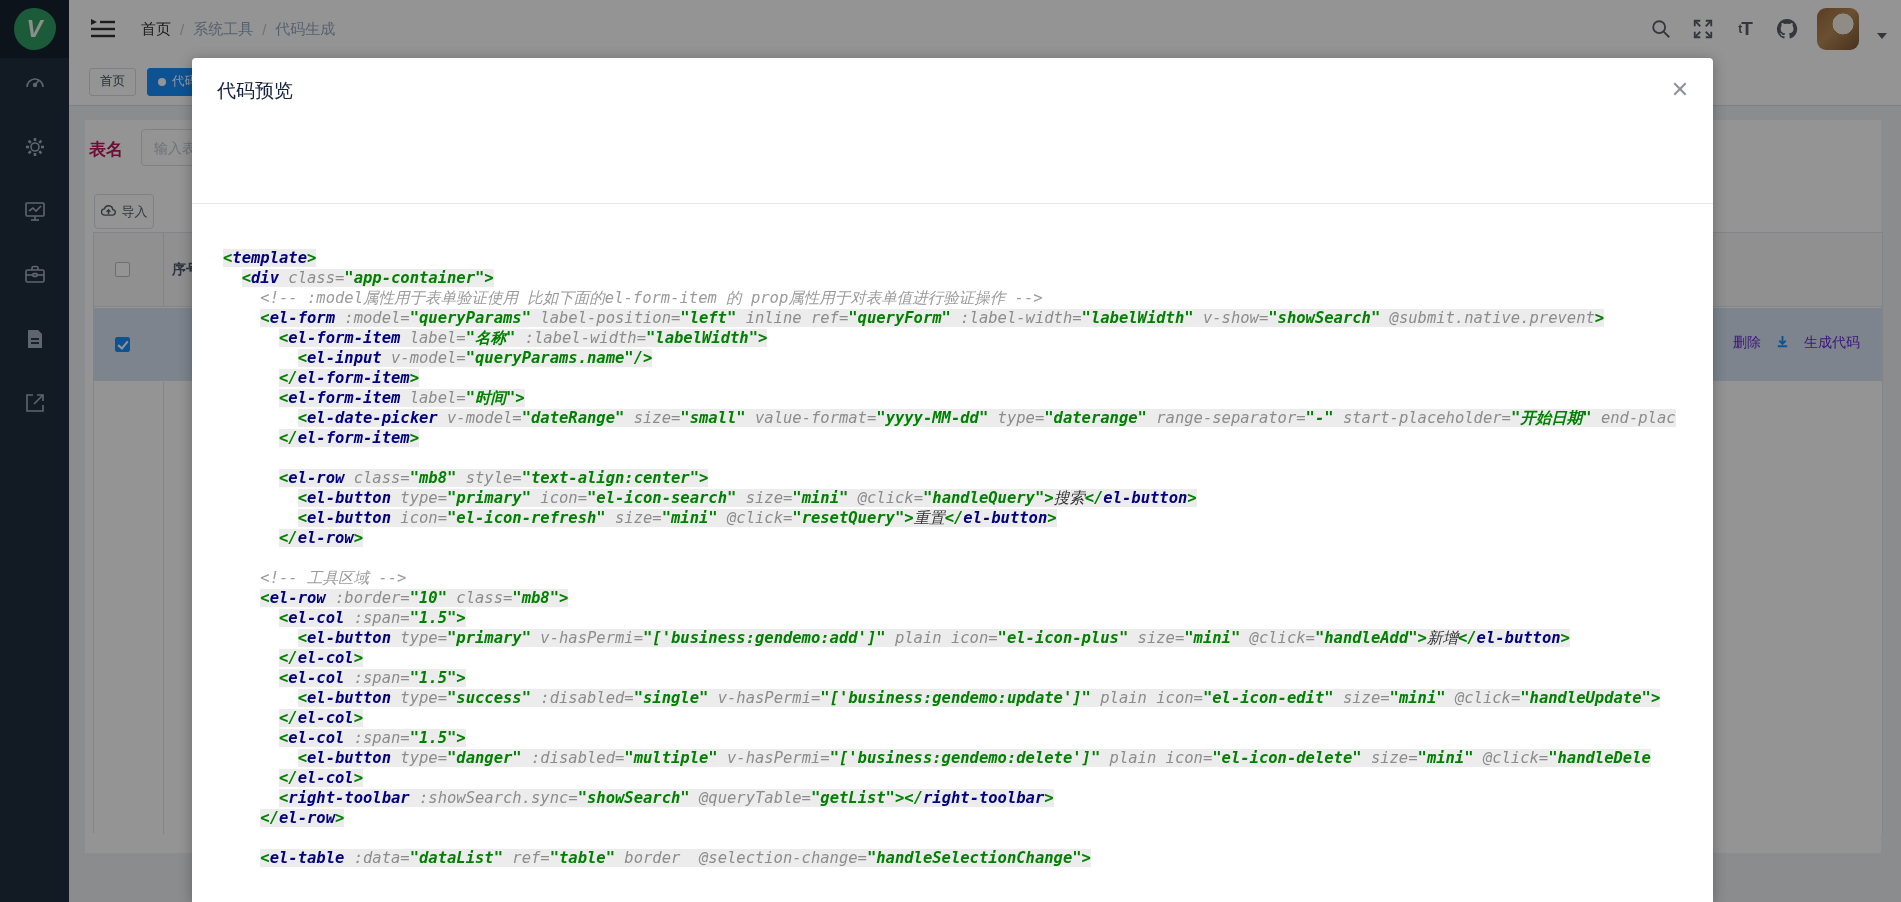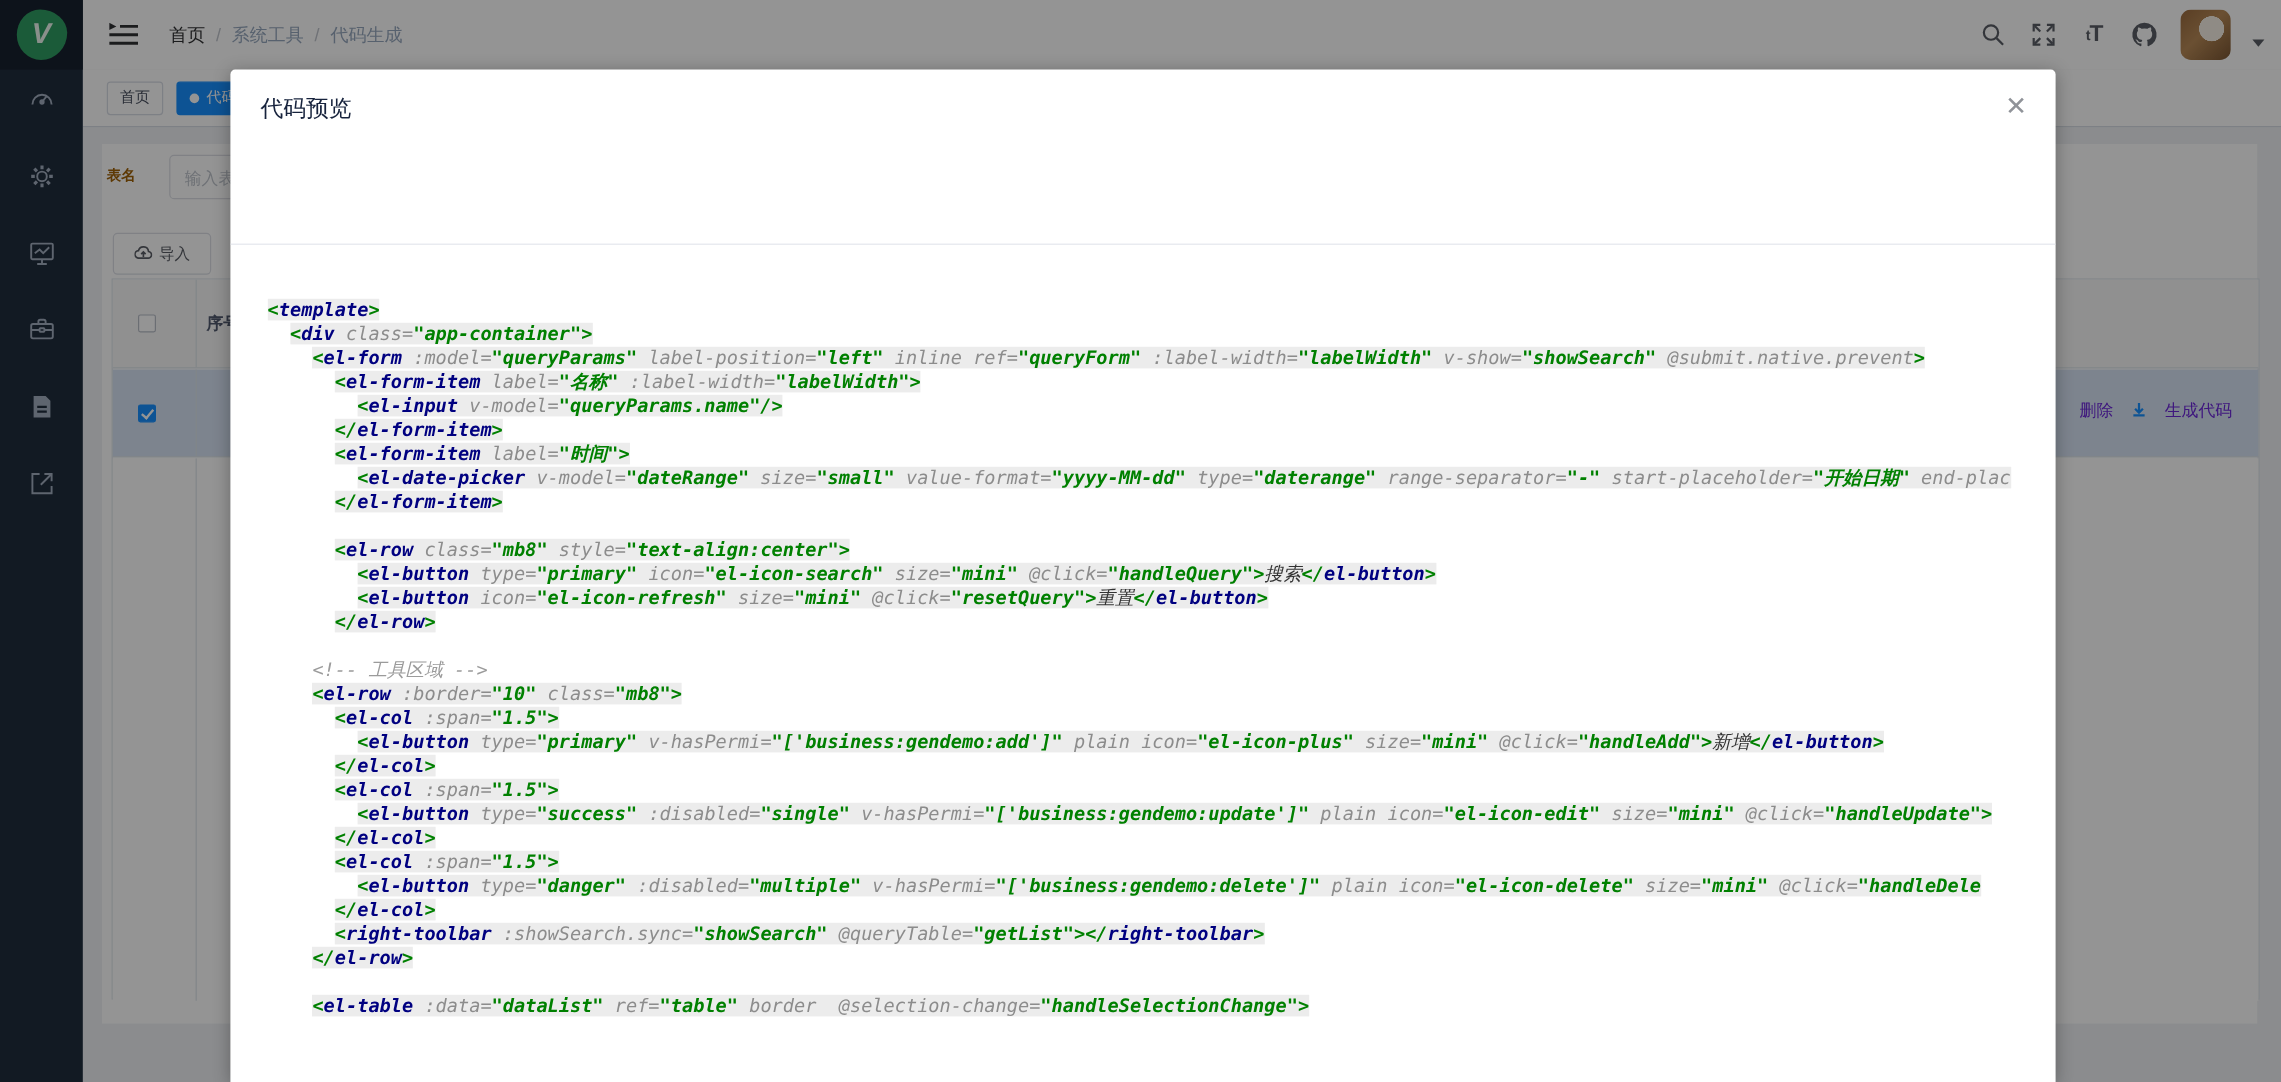--- a/index.html
+++ b/index.html
@@ -34,24 +34,24 @@
   #avatar-caret { width:0; height:0; border-left:5px solid transparent; border-right:5px solid transparent; border-top:6px solid #5a5e66; margin-top:14px; }
 
   
   #tagsview { position:absolute; left:69px; top:58px; width:1832px; height:48px; background:#fff; border-bottom:1px solid #d8dce5; display:flex; align-items:center; padding-left:20px; gap:11px; }
   .tag { height:28px; display:flex; align-items:center; padding:0 10px; border:1px solid #d8dce5; background:#fff; color:#495060; font-size:12.5px; border-radius:3px; }
   .tag.active { background:#1890ff; border-color:#1890ff; color:#fff; }
   .tag-dot { width:8px; height:8px; border-radius:50%; background:#fff; margin-right:6px; }
 
   
   #card { position:absolute; left:85px; top:120px; width:1796px; height:733px; background:#fff; }
-  #tablename-label { position:absolute; left:4px; top:18px; font-size:12px; font-weight:bold; color:#a16207; }
+  #tablename-label { position:absolute; left:4px; top:18px; font-size:17px; font-weight:bold; color:#be185d; }
   #tablename-input { position:absolute; left:56px; top:9px; width:300px; height:37px; border:1px solid #dcdfe6; border-radius:4px; font-size:14px; padding:0 12px; color:#606266; background:#fff; outline:none; }
   #tablename-input::placeholder { color:#bfc4cc; }
-  #import-btn { position:absolute; left:9px; top:74px; width:82px; height:35px; border:1px solid #dcdfe6; background:#fff; border-radius:4px; color:#5a5e66; font-size:13px; display:flex; align-items:center; justify-content:center; gap:6px; }
+  #import-btn { position:absolute; left:9px; top:74px; width:60px; height:35px; border:1px solid #dcdfe6; background:#fff; border-radius:4px; color:#5a5e66; font-size:13px; display:flex; align-items:center; justify-content:center; gap:6px; }
   #import-btn svg { stroke:#5a5e66; fill:#5a5e66; }
 
   
   #gen-table { position:absolute; left:8px; top:112px; width:1790px; height:601px; border:1px solid #dfe6ec; border-bottom:1px solid #dfe6ec; }
   .t-header { position:absolute; left:0; top:0; width:100%; height:74px; background:#f8f8f9; border-bottom:1px solid #dfe6ec; }
   .col-sep { position:absolute; top:0; bottom:0; left:69px; width:1px; background:#dfe6ec; }
   .t-row-sel { position:absolute; left:0; top:75px; width:100%; height:73px; background:#d7e4f5; border-bottom:1px solid #dfe6ec; }
   .t-row-tall { position:absolute; left:0; top:149px; width:100%; height:452px; background:#fff; }
   .cb { width:15px; height:15px; border:1px solid #b8bdc7; border-radius:2px; background:#fff; }
   .cb.checked { background:#1890ff; border-color:#1890ff; position:relative; }
@@ -249,20 +249,21 @@
 
 <div id="overlay"></div>
 
 <div id="modal">
   <div id="modal-title">代码预览</div>
   <div id="modal-close">✕</div>
   <div id="tabs-divider"></div>
   <div id="code-block">
       <div class="code-line"><span class="line-bg"><span class="tk-b">&lt;</span><span class="tk-t">template</span><span class="tk-b">&gt;</span></span></div>
       <div class="code-line"><span class="tk-w">  </span><span class="line-bg"><span class="tk-b">&lt;</span><span class="tk-t">div</span><span class="tk-a"> class=</span><span class="tk-v">"app-container"</span><span class="tk-b">&gt;</span></span></div>
+      <div class="code-line"><span class="tk-w">    </span><span class="tk-c">&lt;!-- :model属性用于表单验证使用 比如下面的el-form-item 的 prop属性用于对表单值进行验证操作 --&gt;</span></div>
       <div class="code-line"><span class="tk-w">    </span><span class="line-bg"><span class="tk-b">&lt;</span><span class="tk-t">el-form</span><span class="tk-a"> :model=</span><span class="tk-v">"queryParams"</span><span class="tk-a"> label-position=</span><span class="tk-v">"left"</span><span class="tk-a"> inline ref=</span><span class="tk-v">"queryForm"</span><span class="tk-a"> :label-width=</span><span class="tk-v">"labelWidth"</span><span class="tk-a"> v-show=</span><span class="tk-v">"showSearch"</span><span class="tk-a"> @submit.native.prevent</span><span class="tk-b">&gt;</span></span></div>
       <div class="code-line"><span class="tk-w">      </span><span class="line-bg"><span class="tk-b">&lt;</span><span class="tk-t">el-form-item</span><span class="tk-a"> label=</span><span class="tk-v">"名称"</span><span class="tk-a"> :label-width=</span><span class="tk-v">"labelWidth"</span><span class="tk-b">&gt;</span></span></div>
       <div class="code-line"><span class="tk-w">        </span><span class="line-bg"><span class="tk-b">&lt;</span><span class="tk-t">el-input</span><span class="tk-a"> v-model=</span><span class="tk-v">"queryParams.name"</span><span class="tk-b">/&gt;</span></span></div>
       <div class="code-line"><span class="tk-w">      </span><span class="line-bg"><span class="tk-b">&lt;/</span><span class="tk-t">el-form-item</span><span class="tk-b">&gt;</span></span></div>
       <div class="code-line"><span class="tk-w">      </span><span class="line-bg"><span class="tk-b">&lt;</span><span class="tk-t">el-form-item</span><span class="tk-a"> label=</span><span class="tk-v">"时间"</span><span class="tk-b">&gt;</span></span></div>
       <div class="code-line"><span class="tk-w">        </span><span class="line-bg"><span class="tk-b">&lt;</span><span class="tk-t">el-date-picker</span><span class="tk-a"> v-model=</span><span class="tk-v">"dateRange"</span><span class="tk-a"> size=</span><span class="tk-v">"small"</span><span class="tk-a"> value-format=</span><span class="tk-v">"yyyy-MM-dd"</span><span class="tk-a"> type=</span><span class="tk-v">"daterange"</span><span class="tk-a"> range-separator=</span><span class="tk-v">"-"</span><span class="tk-a"> start-placeholder=</span><span class="tk-v">"开始日期"</span><span class="tk-a"> end-plac</span></span></div>
       <div class="code-line"><span class="tk-w">      </span><span class="line-bg"><span class="tk-b">&lt;/</span><span class="tk-t">el-form-item</span><span class="tk-b">&gt;</span></span></div>
       <div class="code-line">&nbsp;</div>
       <div class="code-line"><span class="tk-w">      </span><span class="line-bg"><span class="tk-b">&lt;</span><span class="tk-t">el-row</span><span class="tk-a"> class=</span><span class="tk-v">"mb8"</span><span class="tk-a"> style=</span><span class="tk-v">"text-align:center"</span><span class="tk-b">&gt;</span></span></div>
       <div class="code-line"><span class="tk-w">        </span><span class="line-bg"><span class="tk-b">&lt;</span><span class="tk-t">el-button</span><span class="tk-a"> type=</span><span class="tk-v">"primary"</span><span class="tk-a"> icon=</span><span class="tk-v">"el-icon-search"</span><span class="tk-a"> size=</span><span class="tk-v">"mini"</span><span class="tk-a"> @click=</span><span class="tk-v">"handleQuery"</span><span class="tk-b">&gt;</span><span class="tk-x">搜索</span><span class="tk-b">&lt;/</span><span class="tk-t">el-button</span><span class="tk-b">&gt;</span></span></div>

